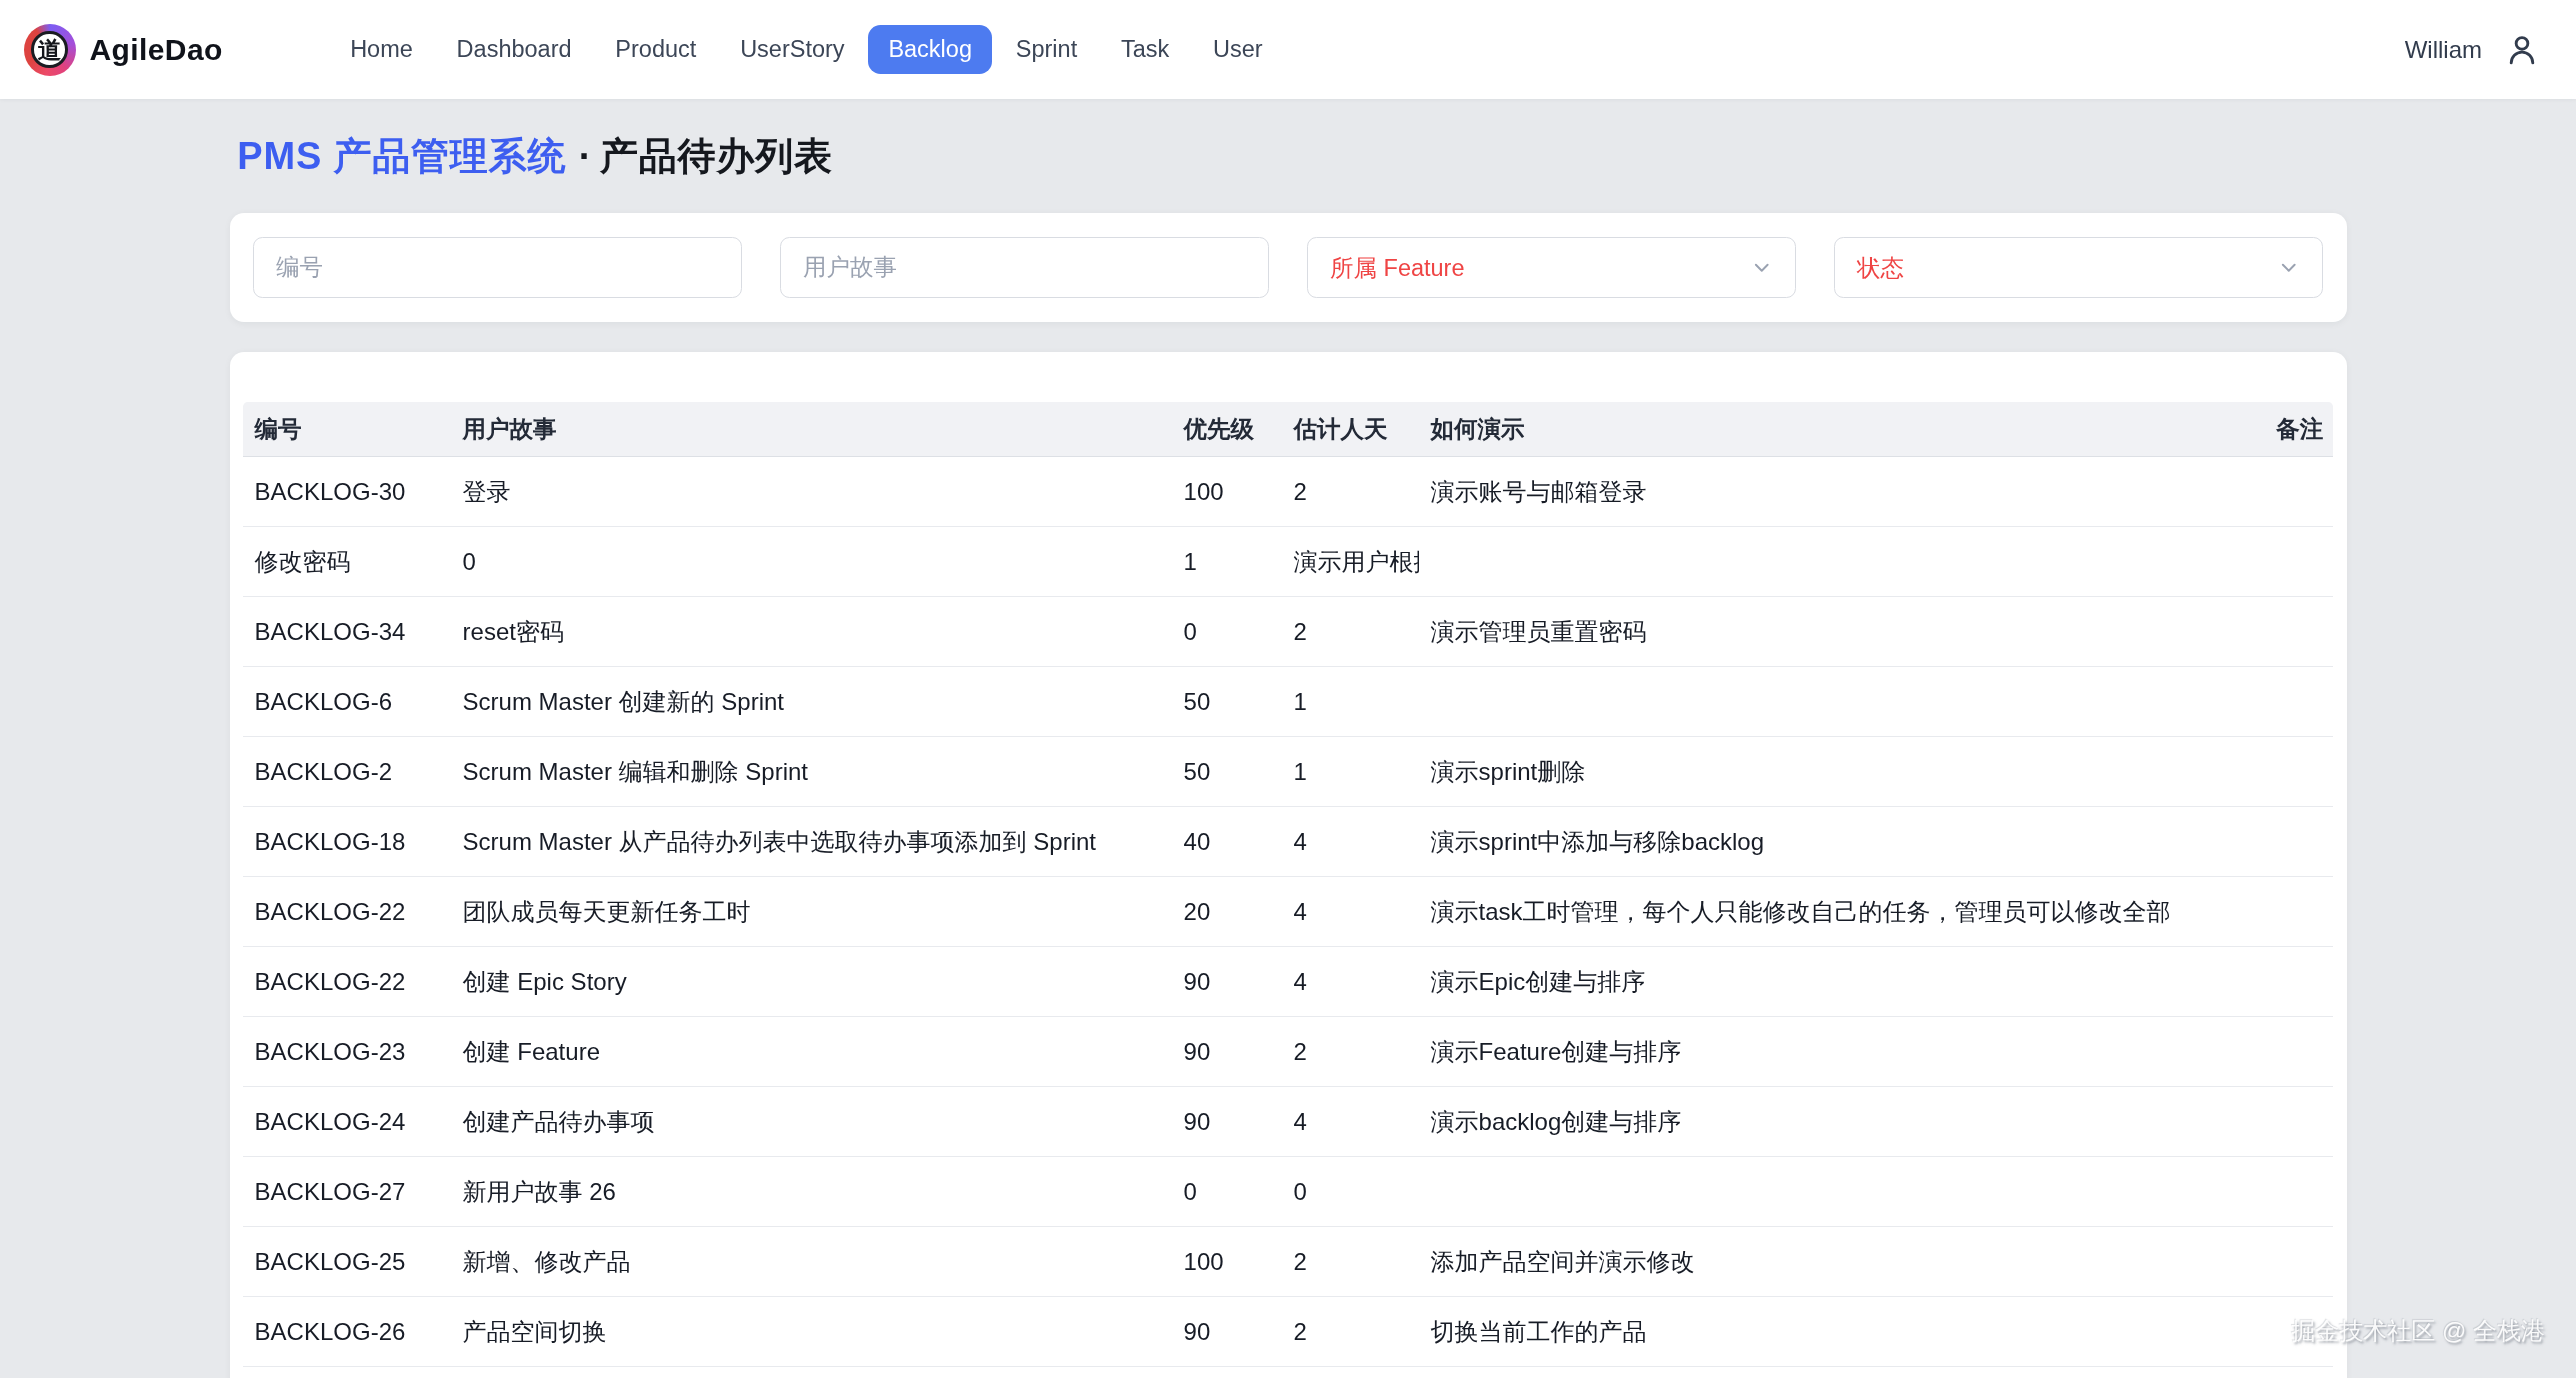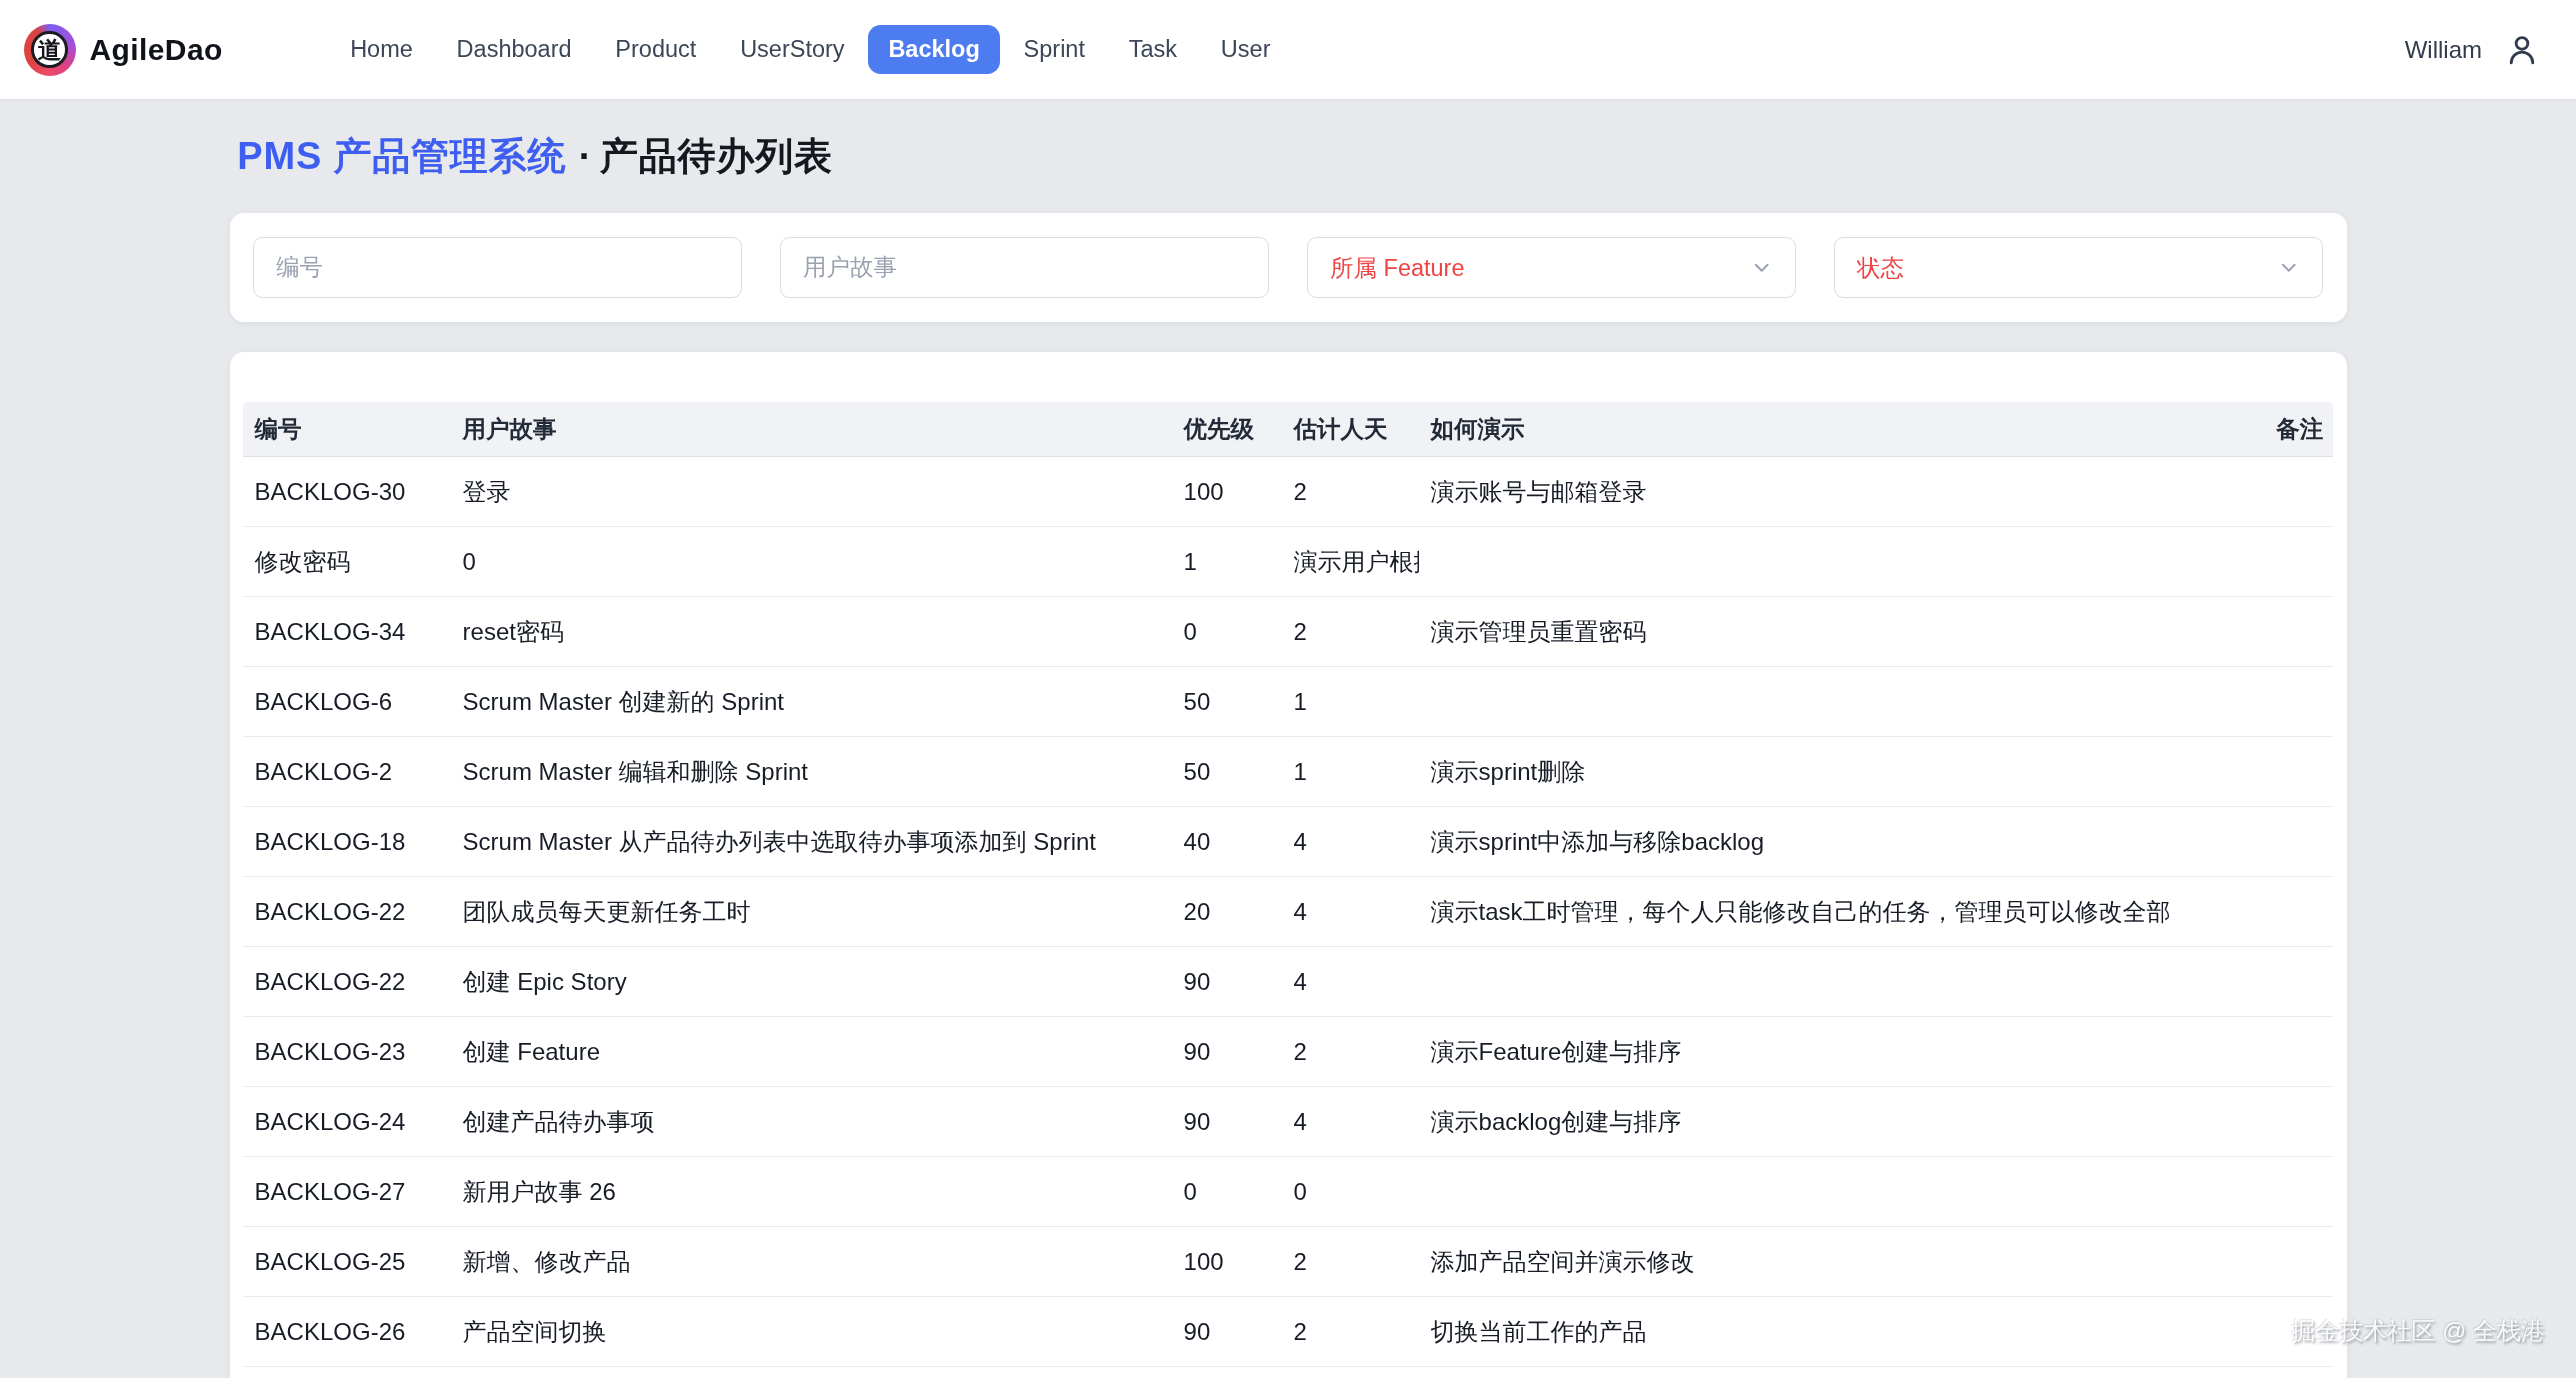--- a/index.html
+++ b/index.html
@@ -32,21 +32,21 @@
     font-size:23.5px; font-weight:700; color:#15171d;
   }
   .brand { margin-left:14px; font-size:30px; font-weight:700; color:#10131a; letter-spacing:0.4px; }
 
   .menu { display:flex; align-items:center; margin-left:107px; gap:3px; }
   .nav-item {
     border:none; background:transparent; cursor:pointer;
     font-family:inherit; font-size:23.5px; color:#3c4657;
     padding:12.5px 20.4px; border-radius:12.5px; line-height:1;
   }
-  .nav-item.active { background:#4d7bf0; color:#ffffff;font-weight:bold; }
+  .nav-item.active { background:#4d7bf0; color:#ffffff; }
 
   .nav-right { margin-left:auto; display:flex; align-items:center; gap:22px; }
   .user-name { font-size:24px; color:#323c4d; }
   .user-icon { width:36px; height:36px; display:block; }
 
   
   .content { width:2117px; margin:0 auto; }
 
   .page-title {
     margin:35px 7.8px 34px; font-size:38px; font-weight:700;
@@ -221,20 +221,21 @@
     <div class="td">20</div>
     <div class="td">4</div>
     <div class="td">演示task工时管理，每个人只能修改自己的任务，管理员可以修改全部</div>
     <div class="td right"></div>
   </div>
         <div class="tr">
     <div class="td">BACKLOG-22</div>
     <div class="td">创建 Epic Story</div>
     <div class="td">90</div>
     <div class="td">4</div>
+    <div class="td">演示Epic创建与排序</div>
     <div class="td right"></div>
   </div>
         <div class="tr">
     <div class="td">BACKLOG-23</div>
     <div class="td">创建 Feature</div>
     <div class="td">90</div>
     <div class="td">2</div>
     <div class="td">演示Feature创建与排序</div>
     <div class="td right"></div>
   </div>

